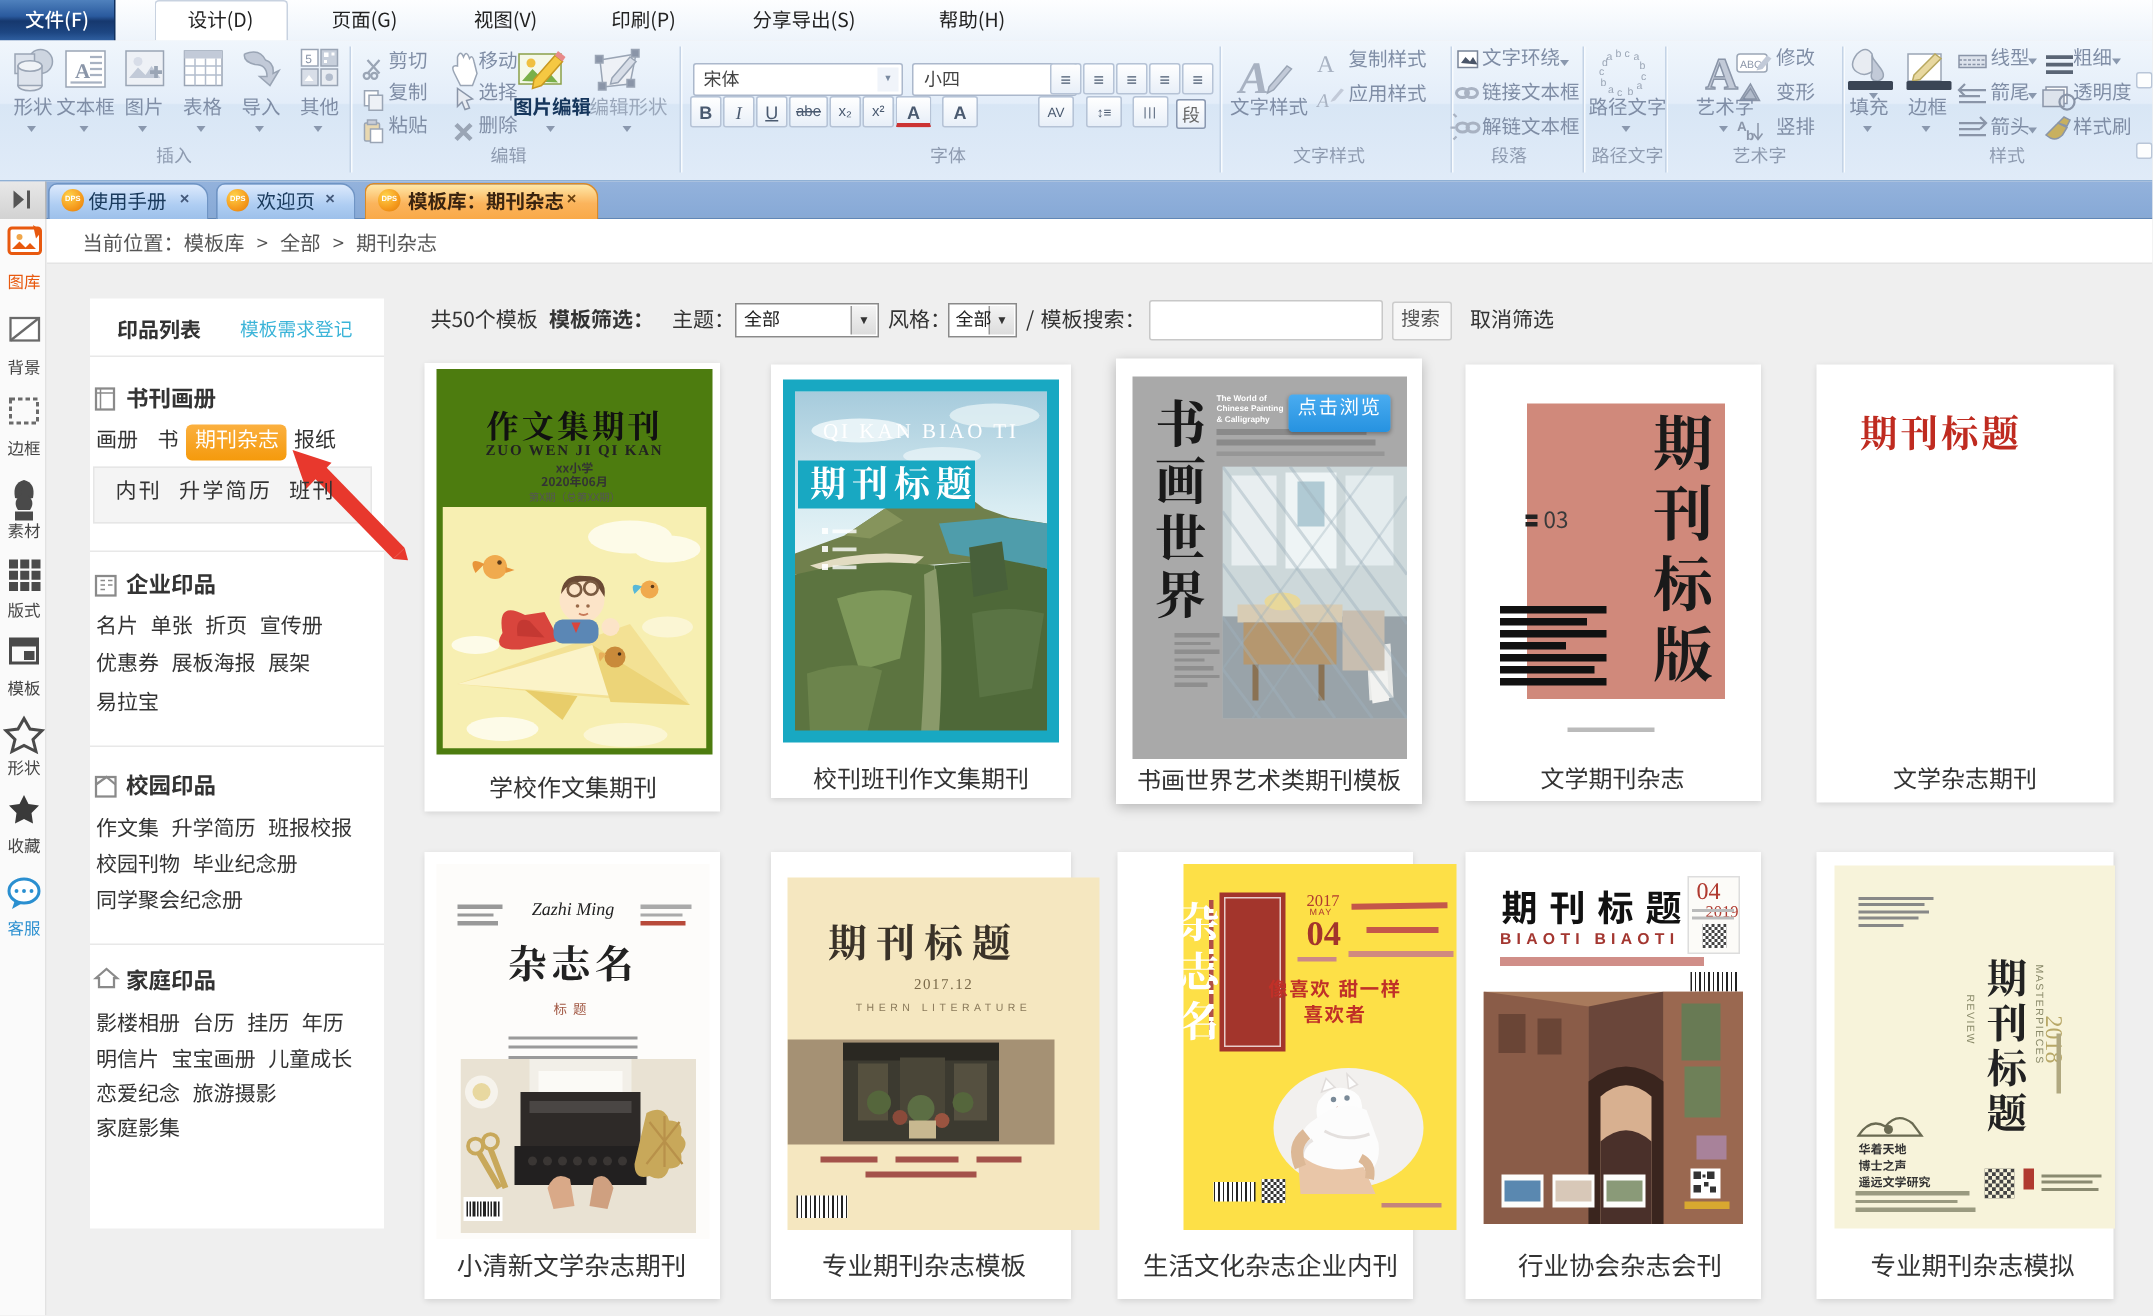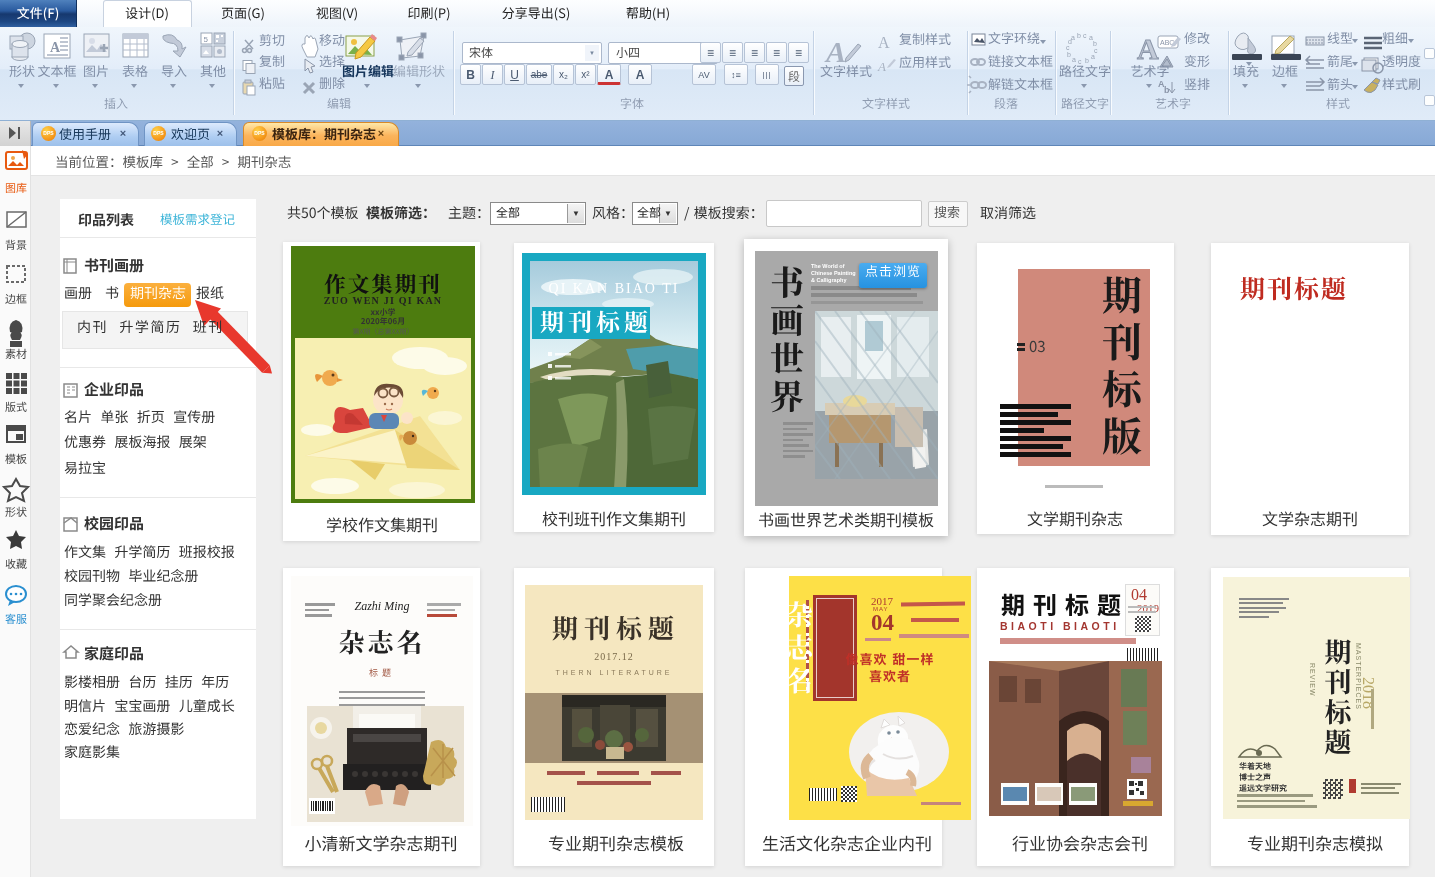--- a/index.html
+++ b/index.html
@@ -319,21 +319,21 @@
           <rect x="15" y="95" width="2" height="10"></rect>
           <rect x="18" y="95" width="1" height="10"></rect>
           <rect x="20" y="95" width="1" height="10"></rect>
           <rect x="22" y="95" width="2" height="10"></rect>
           <rect x="25" y="95" width="1" height="10"></rect>
         </g>
  </svg>
 </div>
 
 <div class="card" style="left:514px;top:568px;width:200px;height:298px"></div>
-<div class="cover" style="left:525px;top:585px;width:178px;height:235px;background:#f5e7c0">
+<div class="cover" style="left:525px;top:585px;width:208px;height:235px;background:#f5e7c0">
  <div style="position:absolute;left:0;top:108px;width:178px;height:70px;background:#a59174"></div>
  <svg style="position:absolute;left:37px;top:110px" width="104" height="66" viewBox="0 0 104 66">
   <rect width="104" height="66" fill="#3c3a30"></rect>
   <rect x="0" y="0" width="104" height="12" fill="#2a2822"></rect>
   <rect x="10" y="14" width="20" height="38" fill="#55503e"></rect>
         <rect x="38" y="10" width="30" height="44" fill="#4a4638"></rect>
         <rect x="74" y="14" width="22" height="38" fill="#555040"></rect>
   <circle cx="24" cy="40" r="8" fill="#55663c"></circle>
         <circle cx="52" cy="44" r="9" fill="#5c6e44"></circle>
         <circle cx="80" cy="40" r="7" fill="#55663c"></circle>

